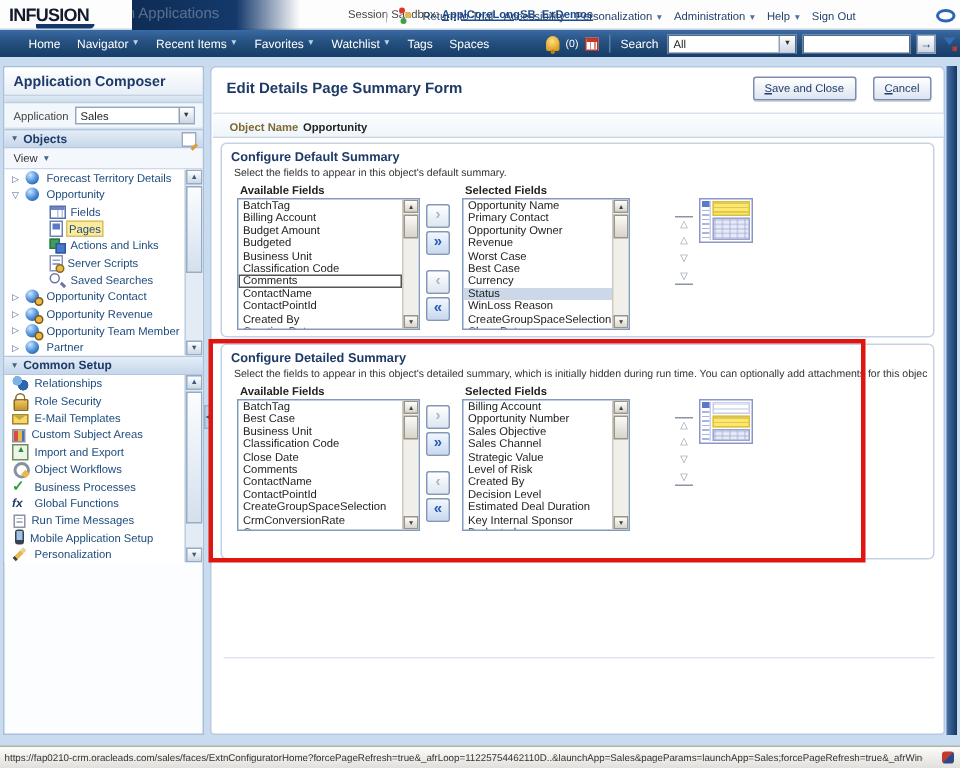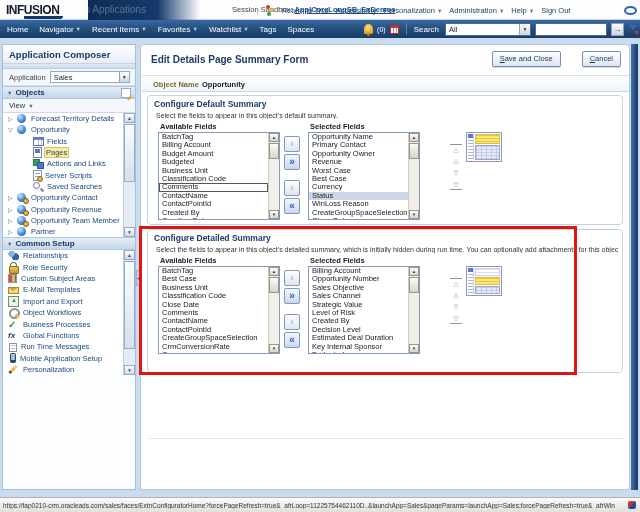--- a/index.html
+++ b/index.html
@@ -21,21 +21,21 @@
   .user { font-weight:bold; color:#222;margin-top:44px; }
   .traffic { position:relative; width:9px; height:11px; display:inline-block; }
   .traffic i { position:absolute; width:4px; height:4px; border-radius:50%; }
   .traffic .r { left:0; top:0; background:#d9372a; }
   .traffic .y { left:4px; top:3px; background:#e8b център84a; background:#e8b84a; }
   .traffic .g { left:1px; top:7px; background:#3f9e3f; }
   .oralogo { width:13px; height:9px; border:2px solid #2a66b8; border-radius:50%; display:inline-block; }
 
   
   .navbar { position:absolute; left:0; top:20px; width:640px; height:18px; background:linear-gradient(#3a6aa4 0%, #25507f 45%, #173c68 100%); display:flex; align-items:center; }
-  .nav-items { display:flex; align-items:center; gap:11px; padding-left:7px; }
+  .nav-items { display:flex; align-items:center; gap:11px; padding-left:7px;margin-left:12px; }
   .nav-item { color:#fff; font-size:8px; display:flex; align-items:center; cursor:pointer; }
   .ncaret { font-size:5.5px; color:#bcd0e8; margin-left:2px; }
   .nav-right { position:absolute; right:2px; top:0; height:18px; display:flex; align-items:center; gap:4px; }
   .bell { position:relative; width:9px; height:10px; background:radial-gradient(circle at 45% 35%, #ffe07a, #d99c1e 80%); border-radius:50% 50% 15% 15%; }
   .bell::after { content:""; position:absolute; left:3px; bottom:-2px; width:3px; height:3px; border-radius:50%; background:#b8821a; }
   .alert-count { color:#fff; font-size:7px; }
   .cal { width:9px; height:9px; background:#fff; border:1px solid #b23328; position:relative; }
   .cal::before { content:""; position:absolute; inset:0; background:linear-gradient(#c23a2e 0 2px, transparent 2px), repeating-linear-gradient(90deg, transparent 0 2px, #d98a80 2px 3px); }
   .nav-div { width:1px; height:12px; background:#5d80ab; margin:0 3px; }
   .search-label { color:#fff; font-size:8px; margin-right:2px; }
@@ -111,21 +111,21 @@
 
   
   .svs { position:absolute; right:0; top:0; bottom:0; width:12px; background:#e3ecf5; border-left:1px solid #c0cfe0; }
   .svs .b { position:absolute; left:0; right:0; height:10px; background:linear-gradient(#fefefe,#ccd8e6); border:1px solid #97abc4; font-size:5px; line-height:9px; text-align:center; color:#40587a; }
   .svs .b.up { top:0; } .svs .b.dn { bottom:0; }
   .svs .th { position:absolute; left:0; right:0; top:11px; background:linear-gradient(#fbfdff,#d4e0ee); border:1px solid #97abc4; }
 
   
   .main-card { position:absolute; left:140px; top:44px; width:490px; height:446px; background:#fff; border:1px solid #b7c9de; border-radius:4px 4px 3px 3px; }
   .mc-title { position:absolute; left:10px; top:9px; font-size:10px; font-weight:bold; color:#1d3a68; }
-  .mc-btns { position:absolute; right:8px; top:6px; display:flex; gap:21px; }
+  .mc-btns { position:absolute; right:8px; top:6px; display:flex; gap:11px; }
   .btn { display:block; font-size:7.5px; color:#1d3a68; padding:2px 7px 3px; border:1px solid #7a8db0; border-radius:2px; background:linear-gradient(#ffffff,#dde5f0); cursor:pointer; box-shadow:0 1px 0 rgba(120,140,170,.35); }
   .btn::first-letter { text-decoration:underline; }
   .obj-row { position:absolute; left:1px; top:30px; width:487px; height:17px; background:linear-gradient(#fdfefe,#eff5fb); border-top:1px solid #d8e2ee; border-bottom:1px solid #cbd7e6;font-weight:bold; }
   .obj-label { position:absolute; left:11px; top:4px; font-size:7.5px; color:#7c6a33; }
   .obj-value { position:absolute; left:60px; top:4px; font-size:7.5px; color:#222; }
   .section { position:absolute; left:6px; width:476px; background:#fff; border:1px solid #c3d2e4; border-radius:4px; }
   .sec-default { top:50px; height:130px; }
   .sec-detailed { top:184px; height:144px; }
   .sec-title { position:absolute; left:6px; top:3px; font-size:8.5px; font-weight:bold; color:#1d3a68; }
   .sec-instr { position:absolute; left:8px; top:16px; font-size:7px; color:#333; white-space:nowrap; overflow:hidden; max-width:462px; }
@@ -358,27 +358,27 @@
           <span class="ci relationships"></span>
           <span>Relationships</span>
         </div>
 
         <div class="cs-row">
           <span class="ci role-security"></span>
           <span>Role Security</span>
         </div>
 
         <div class="cs-row">
+          <span class="ci email-templates"></span>
+          <span>E-Mail Templates</span>
+        </div>
+
+        <div class="cs-row">
           <span class="ci subject-areas"></span>
           <span>Custom Subject Areas</span>
-        </div>
-
-        <div class="cs-row">
-          <span class="ci email-templates"></span>
-          <span>E-Mail Templates</span>
         </div>
 
         <div class="cs-row">
           <span class="ci import-export"></span>
           <span>Import and Export</span>
         </div>
 
         <div class="cs-row">
           <span class="ci workflows"></span>
           <span>Object Workflows</span>

